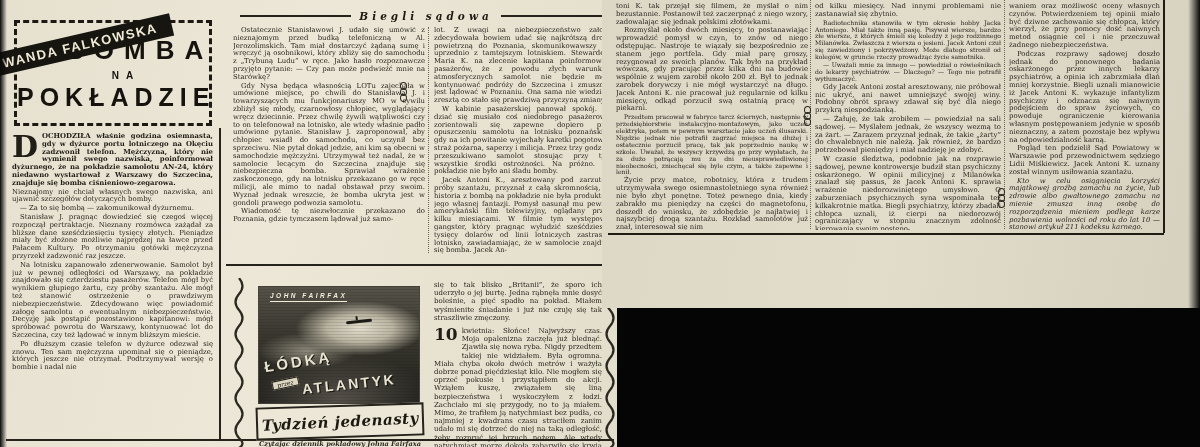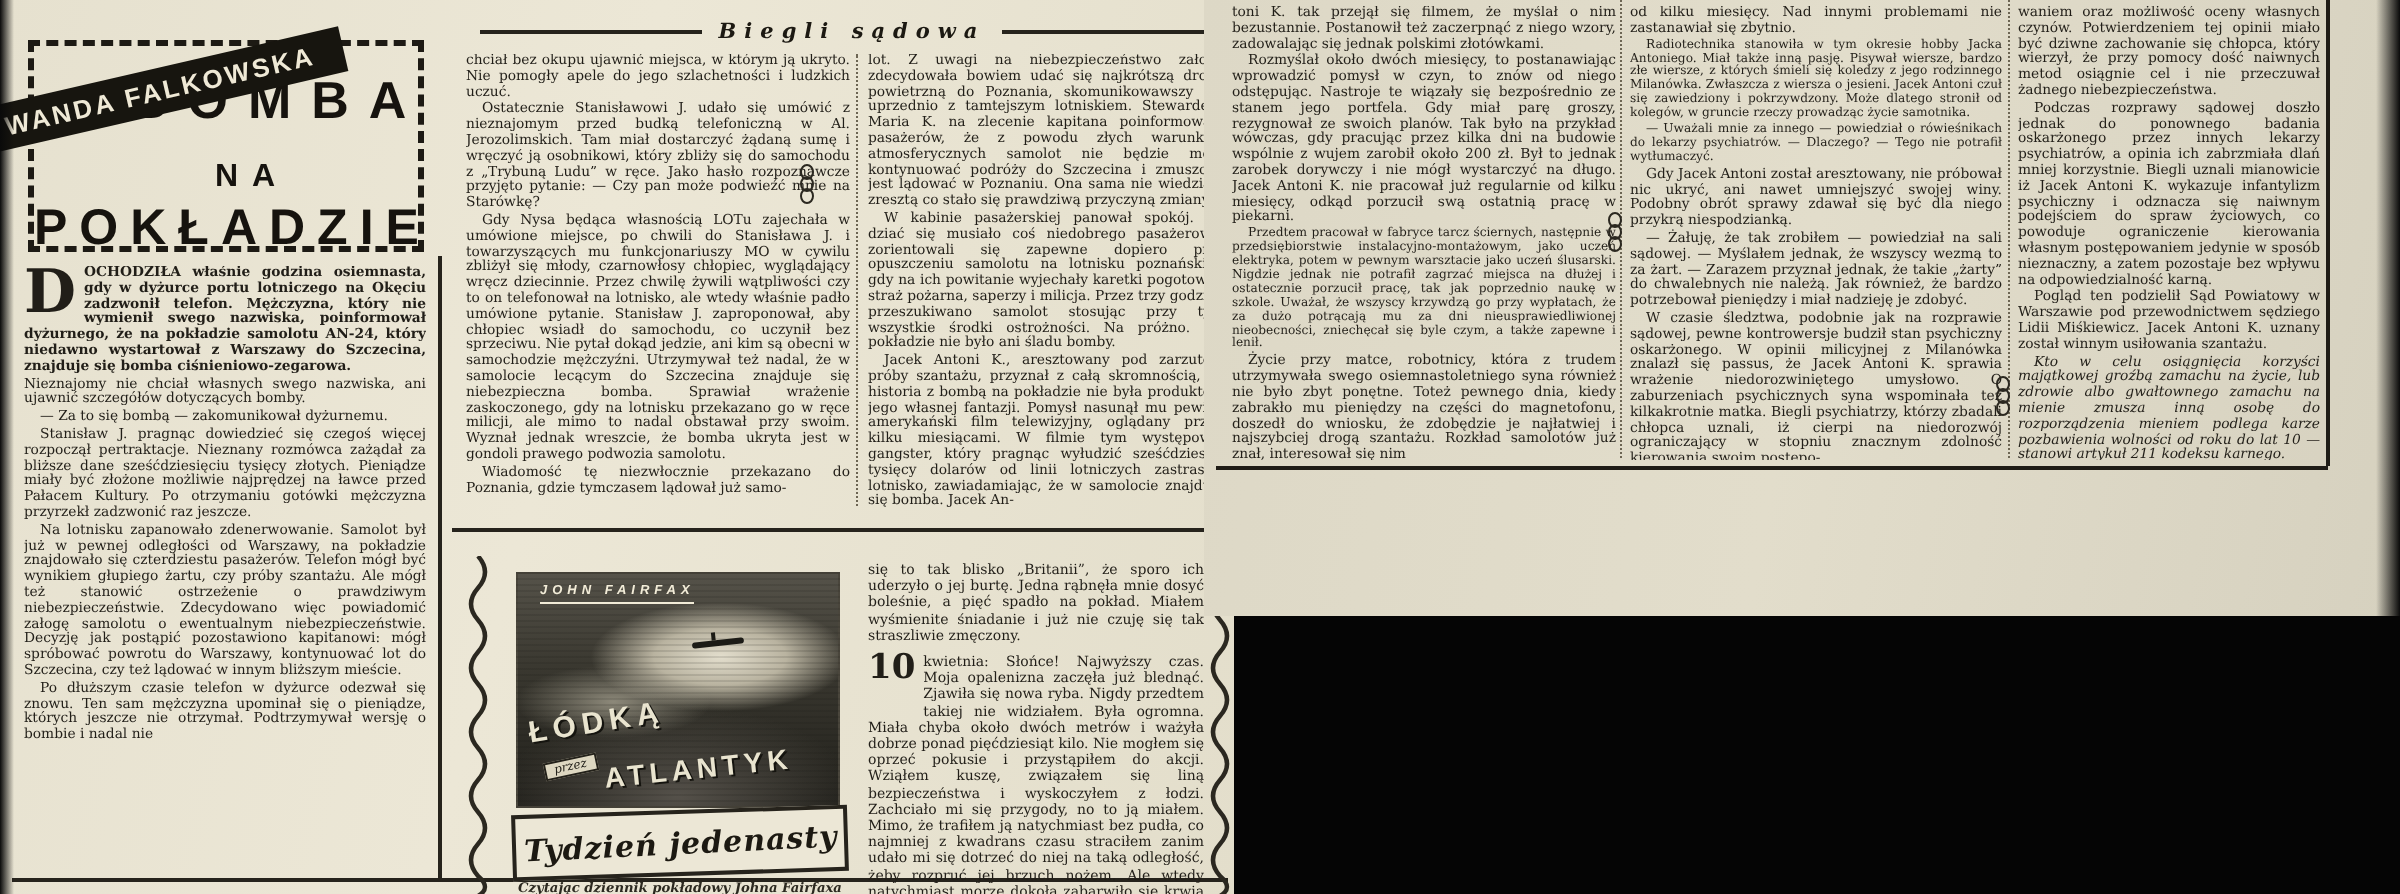--- a/index.html
+++ b/index.html
@@ -33,21 +33,21 @@
     text-align:center;padding:4px 8px;
   }
   .title-box{
     position:absolute;left:14px;top:20px;width:198px;height:106px;
     border:3px dashed #1d1a14;box-sizing:border-box;
     font-family:"Liberation Sans",sans-serif;color:#16130e;
   }
   .title-l1{margin-top:12px;padding-left:48px;text-align:center;
     font-size:26px;letter-spacing:10px;font-weight:600;}
   .title-l2{padding-left:26px;text-align:center;
-    font-size:16px;letter-spacing:7px;font-weight:700;margin-top:14px;}
+    font-size:10px;letter-spacing:7px;font-weight:700;margin-top:4px;}
   .title-l3{text-align:center;font-size:25px;letter-spacing:6px;
     font-weight:700;margin-top:2px;}
   .kronika{
     position:absolute;left:240px;top:10px;width:372px;
     display:flex;align-items:center;gap:8px;
   }
   .kronika .rule{flex:1;border-top:2px solid #26231c;}
   .kronika-label{
     font-weight:bold;font-style:italic;font-size:10.5px;
     letter-spacing:4px;white-space:nowrap;color:#1c1912;
@@ -166,21 +166,20 @@
   <div class="bodycol" style="left:12px;top:133px;width:201px;height:304px;">
     <p class="lead first"><span class="dropcap">D</span><span>OCHODZIŁA właśnie godzina osiemnasta, gdy w dyżurce portu lotniczego na Okęciu zadzwonił telefon. Mężczyzna, który nie wymienił swego nazwiska, poinformował dyżurnego, że na pokładzie samolotu AN-24, który niedawno wystartował z Warszawy do Szczecina, znajduje się bomba ciśnieniowo-zegarowa.</span></p>
     <p class="first">Nieznajomy nie chciał własnych swego nazwiska, ani ujawnić szczegółów dotyczących bomby.</p>
     <p>— Za to się bombą — zakomunikował dyżurnemu.</p>
     <p>Stanisław J. pragnąc dowiedzieć się czegoś więcej rozpoczął pertraktacje. Nieznany rozmówca zażądał za bliższe dane sześćdziesięciu tysięcy złotych. Pieniądze miały być złożone możliwie najprędzej na ławce przed Pałacem Kultury. Po otrzymaniu gotówki mężczyzna przyrzekł zadzwonić raz jeszcze.</p>
     <p>Na lotnisku zapanowało zdenerwowanie. Samolot był już w pewnej odległości od Warszawy, na pokładzie znajdowało się czterdziestu pasażerów. Telefon mógł być wynikiem głupiego żartu, czy próby szantażu. Ale mógł też stanowić ostrzeżenie o prawdziwym niebezpieczeństwie. Zdecydowano więc powiadomić załogę samolotu o ewentualnym niebezpieczeństwie. Decyzję jak postąpić pozostawiono kapitanowi: mógł spróbować powrotu do Warszawy, kontynuować lot do Szczecina, czy też lądować w innym bliższym mieście.</p>
     <p>Po dłuższym czasie telefon w dyżurce odezwał się znowu. Ten sam mężczyzna upominał się o pieniądze, których jeszcze nie otrzymał. Podtrzymywał wersję o bombie i nadal nie</p>
   </div>
 
   <div class="bodycol" style="left:233px;top:27px;width:192px;height:227px;">
-    <p class="first">chciał bez okupu ujawnić miejsca, w którym ją ukryto. Nie pomogły apele do jego szlachetności i ludzkich uczuć.</p>
     <p>Ostatecznie Stanisławowi J. udało się umówić z nieznajomym przed budką telefoniczną w Al. Jerozolimskich. Tam miał dostarczyć żądaną sumę i wręczyć ją osobnikowi, który zbliży się do samochodu z „Trybuną Ludu” w ręce. Jako hasło rozpoznawcze przyjęto pytanie: — Czy pan może podwieźć mnie na Starówkę?</p>
     <p>Gdy Nysa będąca własnością LOTu zajechała w umówione miejsce, po chwili do Stanisława J. i towarzyszących mu funkcjonariuszy MO w cywilu zbliżył się młody, czarnowłosy chłopiec, wyglądający wręcz dziecinnie. Przez chwilę żywili wątpliwości czy to on telefonował na lotnisko, ale wtedy właśnie padło umówione pytanie. Stanisław J. zaproponował, aby chłopiec wsiadł do samochodu, co uczynił bez sprzeciwu. Nie pytał dokąd jedzie, ani kim są obecni w samochodzie mężczyźni. Utrzymywał też nadal, że w samolocie lecącym do Szczecina znajduje się niebezpieczna bomba. Sprawiał wrażenie zaskoczonego, gdy na lotnisku przekazano go w ręce milicji, ale mimo to nadal obstawał przy swoim. Wyznał jednak wreszcie, że bomba ukryta jest w gondoli prawego podwozia samolotu.</p>
     <p>Wiadomość tę niezwłocznie przekazano do Poznania, gdzie tymczasem lądował już samo-</p>
   </div>
 
   <div class="bodycol" style="left:434px;top:27px;width:178px;height:227px;">
     <p class="first">lot. Z uwagi na niebezpieczeństwo załoga zdecydowała bowiem udać się najkrótszą drogą powietrzną do Poznania, skomunikowawszy się uprzednio z tamtejszym lotniskiem. Stewardesa Maria K. na zlecenie kapitana poinformowała pasażerów, że z powodu złych warunków atmosferycznych samolot nie będzie mógł kontynuować podróży do Szczecina i zmuszony jest lądować w Poznaniu. Ona sama nie wiedziała zresztą co stało się prawdziwą przyczyną zmiany.</p>
     <p>W kabinie pasażerskiej panował spokój. Że dziać się musiało coś niedobrego pasażerowie zorientowali się zapewne dopiero przy opuszczeniu samolotu na lotnisku poznańskim, gdy na ich powitanie wyjechały karetki pogotowia, straż pożarna, saperzy i milicja. Przez trzy godziny przeszukiwano samolot stosując przy tym wszystkie środki ostrożności. Na próżno. Na pokładzie nie było ani śladu bomby.</p>
     <p>Jacek Antoni K., aresztowany pod zarzutem próby szantażu, przyznał z całą skromnością, że historia z bombą na pokładzie nie była produktem jego własnej fantazji. Pomysł nasunął mu pewien amerykański film telewizyjny, oglądany przed kilku miesiącami. W filmie tym występował gangster, który pragnąc wyłudzić sześćdziesiąt tysięcy dolarów od linii lotniczych zastraszył lotnisko, zawiadamiając, że w samolocie znajduje się bomba. Jacek An-</p>
   </div>

